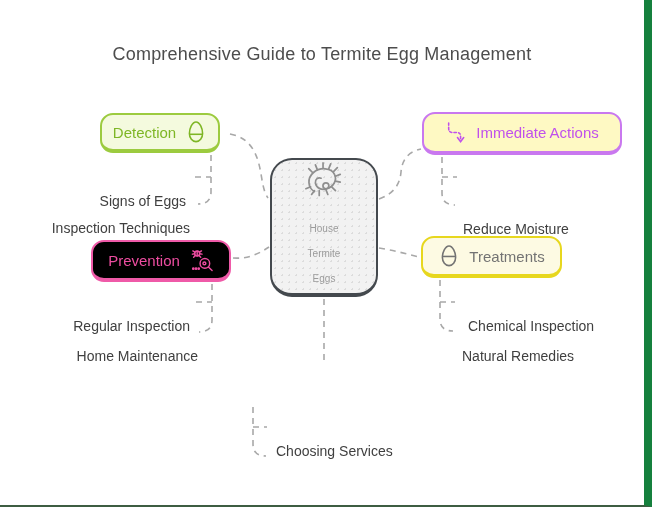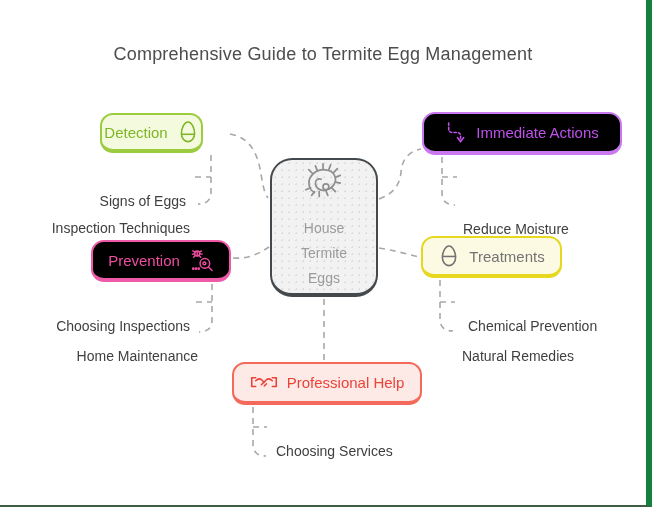--- a/index.html
+++ b/index.html
@@ -1,49 +1,49 @@
 <!DOCTYPE html>
 <html><head>
 <meta charset="utf-8">
 <style>
   html,body { margin:0; padding:0; background:#ffffff; }
   .frame {
     position:relative; width:652px; height:507px; box-sizing:border-box;
     background:#ffffff; overflow:hidden;
-    border-right:6px solid #15803d; border-bottom:2px solid #3e5d42;
+    border-right:8px solid #15803d; border-bottom:2px solid #3e5d42;
     font-family:"Liberation Sans", sans-serif;
   }
   .title {
     position:absolute; left:0; right:0; top:44px; text-align:center;
     font-size:18px; color:#4d4d4d; letter-spacing:0.2px;
   }
   svg.connectors { position:absolute; left:0; top:0; width:652px; height:507px; }
   svg.connectors path { fill:none; stroke:#a8a8a8; stroke-width:1.6; stroke-dasharray:6 5; }
 
   .node {
     position:absolute; box-sizing:border-box; display:flex; align-items:center;
     justify-content:center; gap:9px; border-radius:13px; font-size:15px;
   }
   .node .icon { display:flex; align-items:center; }
   .node svg { display:block; }
 
   .det { background:#f4fade; border:2px solid #9ccb3f; border-bottom-width:4px; color:#7eb625; }
-  .imm { background:#000000; border:2px solid #c978ef; border-bottom-width:4px; color:#c050ec; }
+  .imm { background:#fef9c3; border:2px solid #c978ef; border-bottom-width:4px; color:#c050ec; }
   .pre { background:#000000; border:2px solid #ef5aa8; border-bottom-width:4px; color:#ee4da1; }
   .tre { background:#fdfae3; border:2px solid #e7d71e; border-bottom-width:4px; color:#737373; }
   .pro { background:#fdeae7; border:2px solid #f4695a; border-bottom-width:4px; color:#ea4338; }
 
   .center-node {
     position:absolute; left:270px; top:158px; width:108px; height:139px;
     box-sizing:border-box; border:2px solid #44494e; border-bottom-width:4px;
     border-radius:22px; background-color:#f2f2f2;
     background-image:radial-gradient(circle, #dcdcdc 1px, transparent 1px);
     background-size:7px 7px;
     display:flex; flex-direction:column; align-items:center; justify-content:center;
-    color:#9b9b9b; font-size:14px; line-height:25px; text-align:center;
+    color:#9b9b9b; font-size:10px; line-height:25px; text-align:center;
   }
   .center-node .icon { margin-bottom:3px; }
 
   .sub {
     position:absolute; font-size:14px; color:#3f3f3f; line-height:22px; white-space:nowrap;margin-top:24px;
   }
   .ra { text-align:right; }
 </style>
 </head>
 <body>
@@ -97,21 +97,21 @@
         <path d="M21 30 L21 35"></path>
           <path d="M16 30 L13 34"></path>
           <path d="M12 26 L7 28"></path>
       </svg>
     </span>
     <span>House</span>
     <span>Termite</span>
     <span>Eggs</span>
   </div>
 
-  <div class="node det" style="left:100px;top:113px;width:103px;height:40px;">
+  <div class="node det" style="left:100px;top:113px;width:120px;height:40px;">
     <span>Detection</span>
     <span class="icon">
       <svg width="22" height="26" viewBox="0 0 24 26" fill="none" stroke="currentColor" stroke-width="1.7">
         <path d="M12 2 C7.8 2 4.8 9.5 4.8 14.5 C4.8 19.5 8 23.5 12 23.5 C16 23.5 19.2 19.5 19.2 14.5 C19.2 9.5 16.2 2 12 2 Z"></path>
         <path d="M5 15.5 H19"></path>
       </svg>
     </span>
   </div>
   <div class="sub ra" style="left:0;top:166px;width:186px;">Signs of Eggs</div>
   <div class="sub ra" style="left:0;top:193px;width:190px;">Inspection Techniques</div>
@@ -141,43 +141,30 @@
           <path d="M10.4 7.8 L12.2 9.6"></path>
         <circle cx="16.5" cy="16" r="5"></circle>
         <circle cx="16" cy="16" r="1.5"></circle>
         <path d="M20.2 19.8 L24 23.5"></path>
         <circle cx="4.5" cy="21.5" r="0.7" fill="currentColor"></circle>
         <circle cx="7.3" cy="21.5" r="0.7" fill="currentColor"></circle>
         <circle cx="10.1" cy="21.5" r="0.7" fill="currentColor"></circle>
       </svg>
     </span>
   </div>
-  <div class="sub ra" style="left:0;top:291px;width:190px;">Choosing Inspections</div>
+  <div class="sub ra" style="left:0;top:291px;width:190px;">Regular Inspection</div>
   <div class="sub ra" style="left:0;top:321px;width:186px;padding-left:12px;">Home Maintenance</div>
 
   <div class="node tre" style="left:421px;top:236px;width:141px;height:42px;">
     <span class="icon">
       <svg width="22" height="26" viewBox="0 0 24 26" fill="none" stroke="currentColor" stroke-width="1.7">
         <path d="M12 2 C7.8 2 4.8 9.5 4.8 14.5 C4.8 19.5 8 23.5 12 23.5 C16 23.5 19.2 19.5 19.2 14.5 C19.2 9.5 16.2 2 12 2 Z"></path>
         <path d="M5 13.5 H19"></path>
       </svg>
     </span>
     <span>Treatments</span>
   </div>
-  <div class="sub" style="left:468px;top:291px;">Chemical Prevention</div>
+  <div class="sub" style="left:468px;top:291px;">Chemical Inspection</div>
   <div class="sub" style="left:462px;top:321px;">Natural Remedies</div>
 
-  <div class="node pro" style="left:232px;top:362px;width:190px;height:43px;">
-    <span class="icon">
-      <svg width="28" height="19" viewBox="0 0 32 20" fill="none" stroke="currentColor" stroke-width="1.8" stroke-linecap="round" stroke-linejoin="round">
-        <path d="M2 4.5 V14.5 M2 4.5 H6.5 M2 14.5 H6.5"></path>
-        <path d="M30 4.5 V14.5 M30 4.5 H25.5 M30 14.5 H25.5"></path>
-        <path d="M6.5 8 C9.5 5.2 11.5 5.2 13.5 7.2 L16 9.7"></path>
-        <path d="M25.5 8 C22.5 5.2 20.5 5.2 18.5 7.2 L16 9.7"></path>
-        <path d="M13 12.5 L15.4 10.1"></path>
-        <path d="M16.3 14 L18.7 11.6"></path>
-      </svg>
-    </span>
-    <span>Professional Help</span>
-  </div>
   <div class="sub" style="left:276px;top:416px;">Choosing Services</div>
 
 </div>
 
 </body></html>

